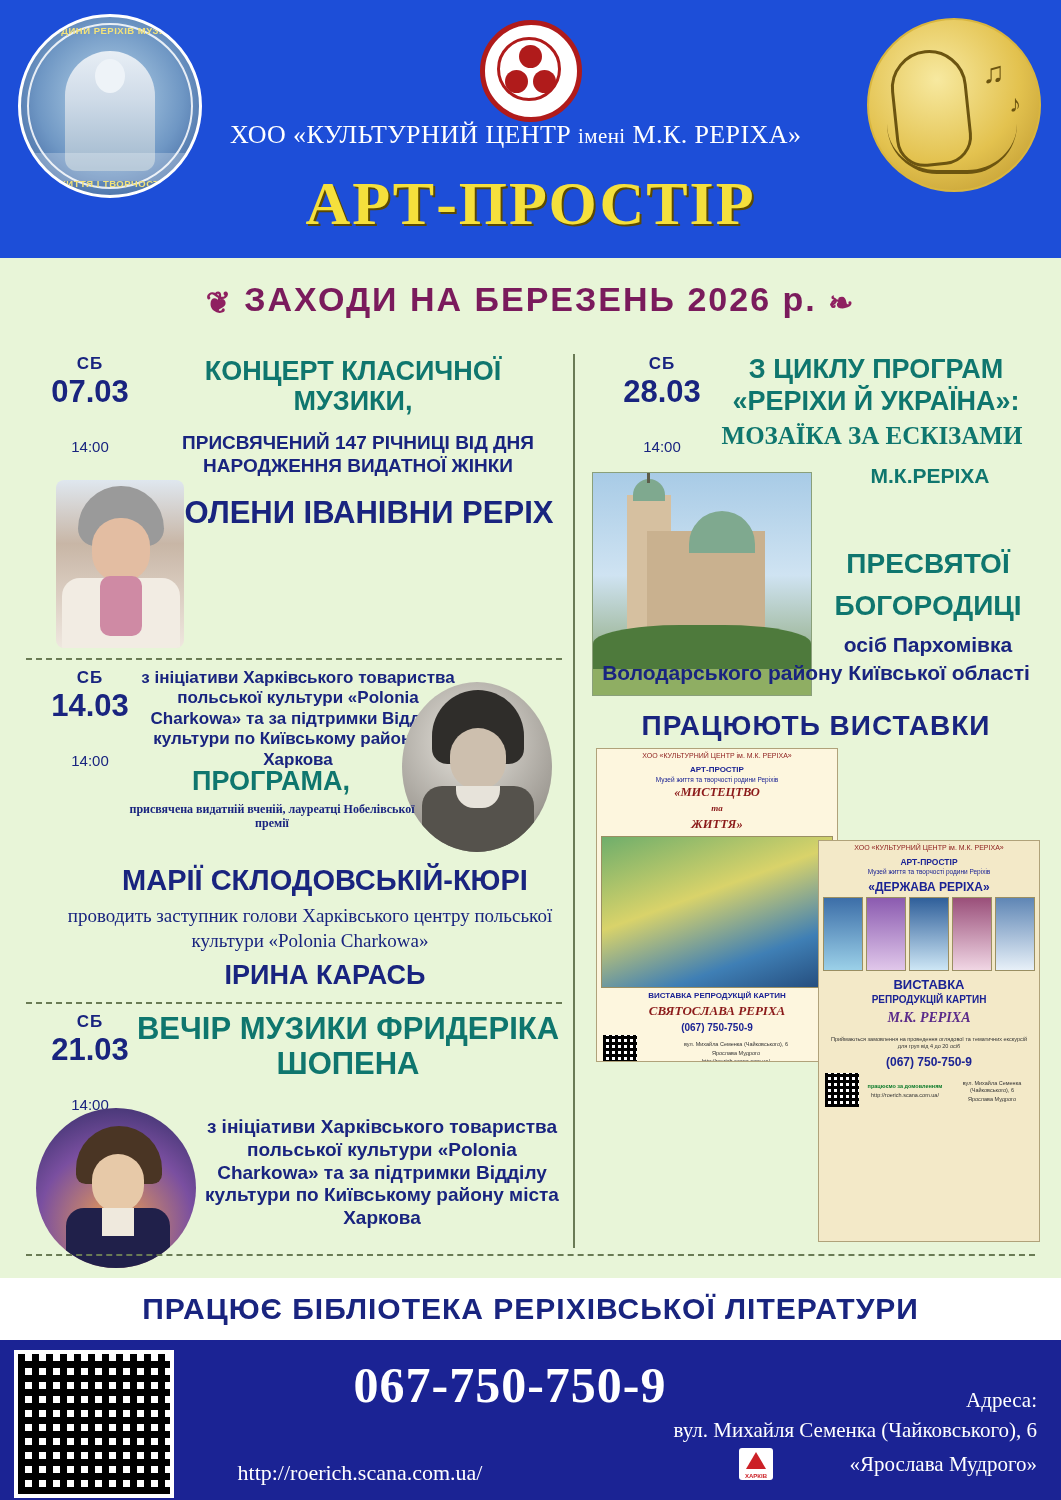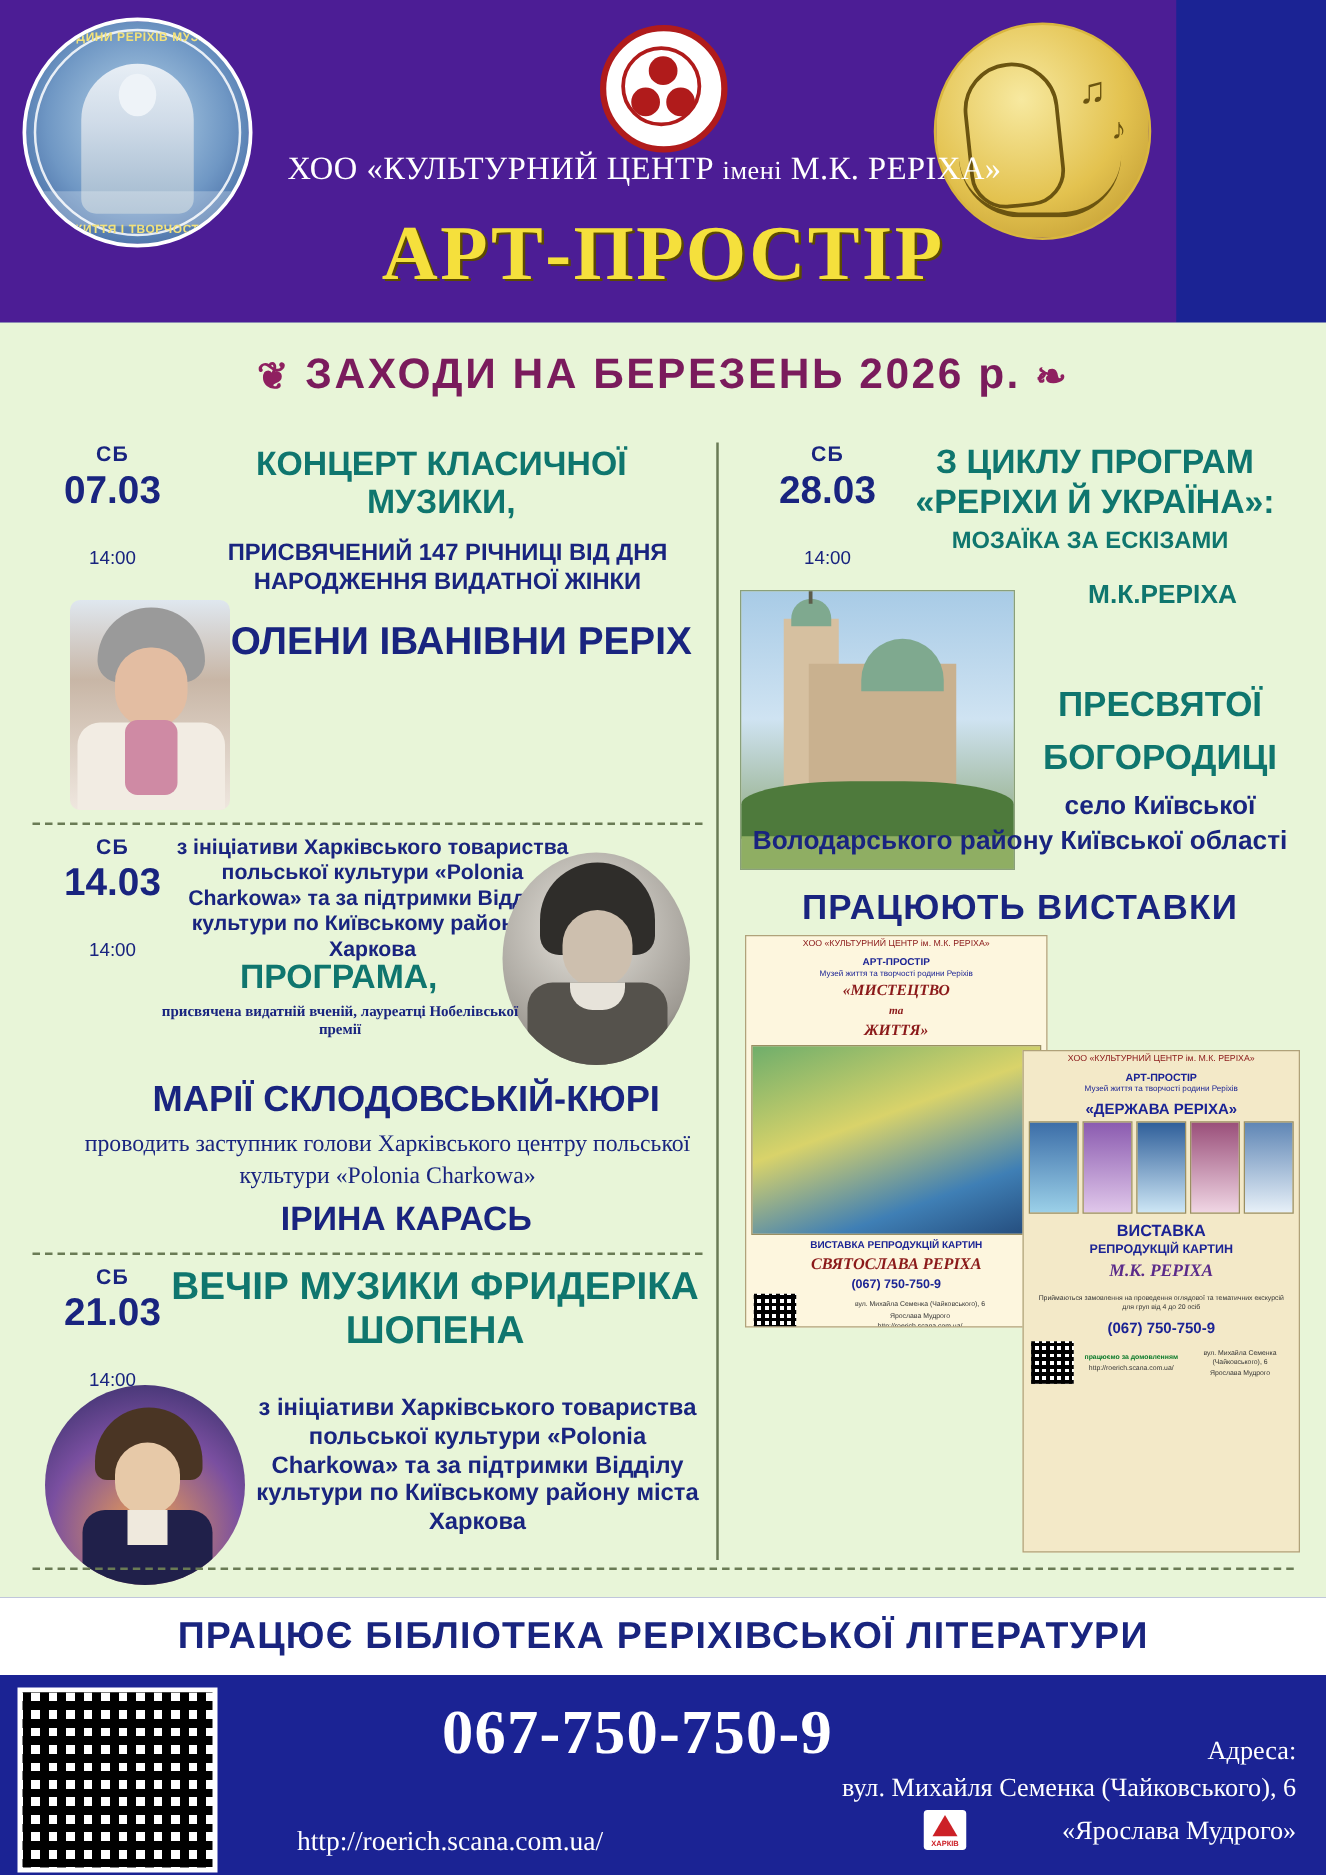--- a/index.html
+++ b/index.html
@@ -9,22 +9,22 @@
     font-family:"Liberation Sans", sans-serif;
     overflow:hidden;
     position:relative;
   }
   .poster{
     position:absolute;left:0;top:0;width:1061px;height:1500px;
     background:#1b2394;
   }
   
   .header{
-    position:absolute;left:0;top:0;width:941px;height:258px;
-    background:#4c1d95;
+    position:absolute;left:0;top:0;width:1061px;height:258px;
+    background:#1d4ed8;
   }
   .logo-left{
     position:absolute;left:18px;top:14px;width:178px;height:178px;border-radius:50%;
     background:radial-gradient(circle at 50% 45%, #b9d6ea 0%, #6f97c4 55%, #2a4f8f 100%);
     border:3px solid #ffffff;
     overflow:hidden;
   }
   .logo-left .ring{
     position:absolute;inset:6px;border-radius:50%;
     border:2px solid rgba(255,255,255,.85);
@@ -411,37 +411,37 @@
 
       <div style="position:relative;height:342px;">
         <div class="date-badge" style="left:26px;top:0;">
           <div class="dow">СБ</div>
           <div class="dmy">28.03</div>
           <div class="time">14:00</div>
         </div>
 
         <div class="ev-title" style="position:absolute;left:120px;top:0;width:332px;font-size:27px;">З ЦИКЛУ ПРОГРАМ</div>
         <div class="ev-title" style="position:absolute;left:120px;top:32px;width:332px;font-size:27px;">«РЕРІХИ Й УКРАЇНА»:</div>
-        <div class="ev-title" style="position:absolute;left:112px;top:68px;width:340px;font-size:19px;">МОЗАЇКА ЗА ЕСКІЗАМИ</div>
+        <div class="ev-title" style="position:absolute;left:112px;top:68px;width:340px;font-size:25px;font-family:Liberation Serif, serif;">МОЗАЇКА ЗА ЕСКІЗАМИ</div>
 
         <div class="church">
           <div class="tower"></div>
           <div class="dome2"></div>
           <div class="cross"></div>
           <div class="body"></div>
           <div class="dome"></div>
           <div class="trees"></div>
           <div class="grass"></div>
         </div>
 
         <div class="ev-title" style="position:absolute;left:228px;top:110px;width:224px;font-size:21px;">М.К.РЕРІХА</div>
         <div class="ev-title" style="position:absolute;left:224px;top:194px;width:228px;font-size:28px;">ПРЕСВЯТОЇ</div>
         <div class="ev-title" style="position:absolute;left:224px;top:236px;width:228px;font-size:28px;">БОГОРОДИЦІ</div>
 
-        <div class="ev-sub" style="position:absolute;left:224px;top:278px;width:228px;font-size:21px;">село Київської</div>
+        <div class="ev-sub" style="position:absolute;left:224px;top:278px;width:228px;font-size:21px;">осіб Пархомівка</div>
         <div class="ev-sub" style="position:absolute;left:0px;top:306px;width:452px;font-size:21px;">Володарського району Київської області</div>
       </div>
 
       <div class="exhib-title">ПРАЦЮЮТЬ ВИСТАВКИ</div>
 
       <div class="thumb" style="left:6px;top:394px;width:240px;height:312px;">
         <div class="t-head">ХОО «КУЛЬТУРНИЙ ЦЕНТР ім. М.К. РЕРІХА»</div>
         <div class="t-head" style="color:#1b2394;font-weight:bold;font-size:8px;">АРТ-ПРОСТІР</div>
         <div class="t-sub">Музей життя та творчості родини Реріхів</div>
         <div class="t-main">«МИСТЕЦТВО</div>

